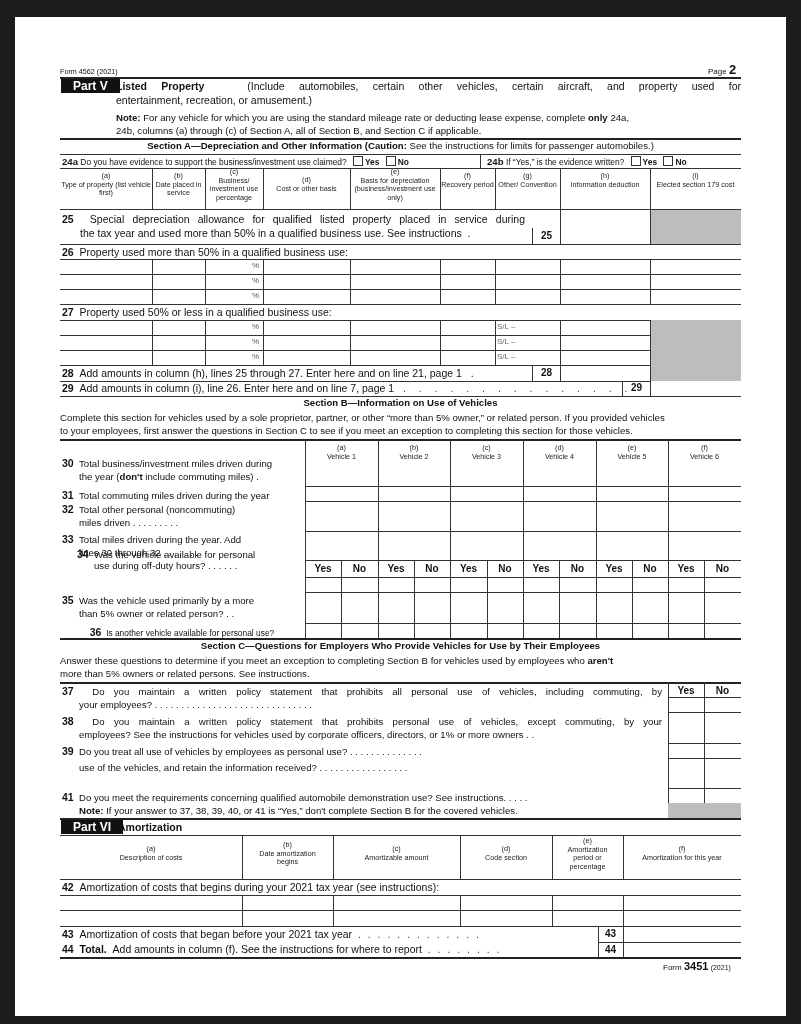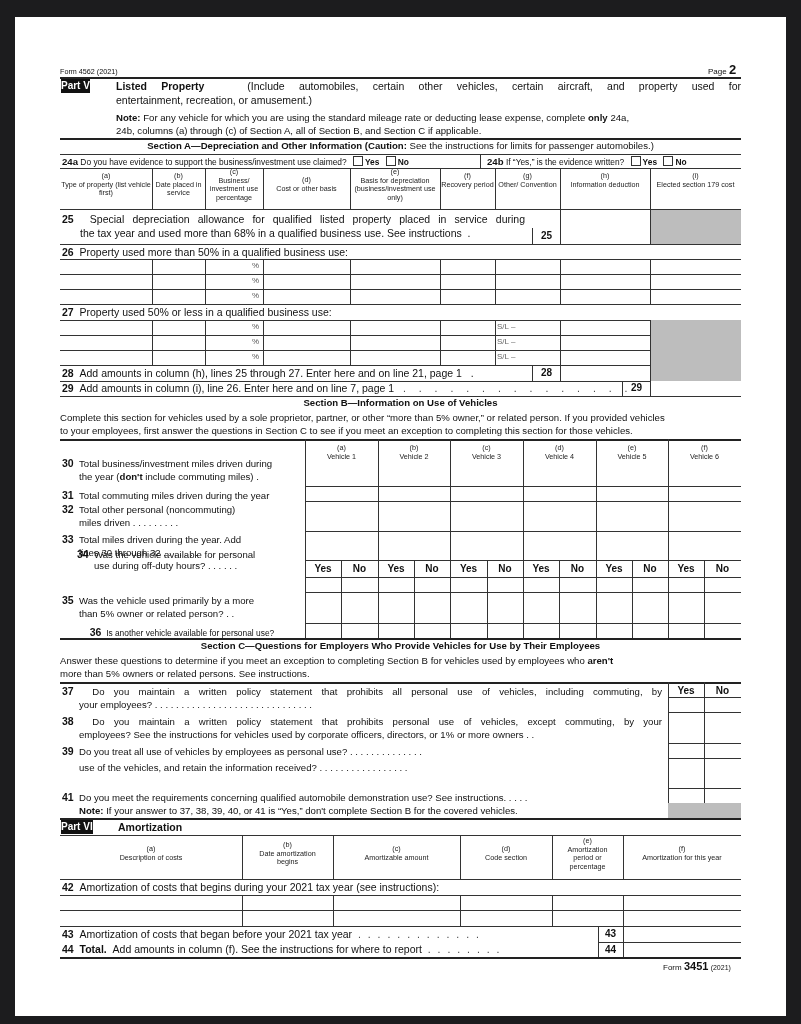--- a/index.html
+++ b/index.html
@@ -9,22 +9,22 @@
   .abs { position:absolute; }
   .fs7 { font-size:7.2px; }
   .fs8 { font-size:8.4px; }
   .fs9 { font-size:9.6px; }
   .fs10 { font-size:10.5px; }
   .b { font-weight:bold; }
   .hl { position:absolute; height:0; border-top:1px solid #333; }
   .hl2 { position:absolute; height:0; border-top:2px solid #222; }
   .vl { position:absolute; width:0; border-left:1px solid #333; }
   .shade { position:absolute; background:#bdbdbd; }
-  .partbadge { position:absolute; background:#111; color:#fff; font-weight:bold; font-size:10px;
-               padding:0 0; line-height:14px; }
+  .partbadge { position:absolute; background:#111; color:#fff; font-weight:bold; font-size:12px;
+               padding:0 12px; line-height:14px; }
   .cb { display:inline-block; width:8px; height:8px; border:1px solid #333; vertical-align:-1px; margin:0 2px 0 4px; background:#fff; }
   .colhdr { position:absolute; text-align:center; font-size:7.2px; line-height:8.6px; color:#222; }
   .center { text-align:center; }
   .dots { letter-spacing:5px; color:#444; }
   .yn { position:absolute; font-weight:bold; font-size:10px; text-align:center; }
   .pct { position:absolute; font-size:8px; color:#555; }
   .sl { position:absolute; font-size:8px; color:#666; }
   .boxnum { position:absolute; font-weight:bold; font-size:10px; text-align:center; }
   .just { text-align:justify; text-align-last:justify; }
 </style>
@@ -115,21 +115,21 @@
 <div class="vl" style="left:263px;top:168px;height:41px;"></div>
 <div class="vl" style="left:350px;top:168px;height:41px;"></div>
 <div class="vl" style="left:440px;top:168px;height:41px;"></div>
 <div class="vl" style="left:495px;top:168px;height:41px;"></div>
 <div class="vl" style="left:560px;top:168px;height:41px;"></div>
 <div class="vl" style="left:650px;top:168px;height:41px;"></div>
 <div class="hl" style="left:60px;top:209px;width:681px;"></div>
 
 <div class="abs fs10" style="left:62px;top:212px;width:463px;line-height:14px;">
   <div class="just"><span class="b">25</span>&nbsp;&nbsp;<span>Special depreciation allowance for qualified listed property placed in service during</span></div>
-  <div style="padding-left:18px;"><span>the tax  year and used more than 68% in a qualified business use. See instructions</span>&nbsp;&nbsp;<span>.</span></div>
+  <div style="padding-left:18px;"><span>the tax  year and used more than 50% in a qualified business use. See instructions</span>&nbsp;&nbsp;<span>.</span></div>
 </div>
 <div class="vl" style="left:532px;top:228px;height:16px;"></div>
 <div class="boxnum" style="left:533px;top:230px;width:27px;">25</div>
 <div class="vl" style="left:560px;top:209px;height:35px;"></div>
 <div class="abs" style="left:561px;top:210px;width:88px;height:33px;"></div>
 <div class="vl" style="left:650px;top:209px;height:35px;"></div>
 <div class="shade" style="left:651px;top:210px;width:90px;height:34px;"></div>
 <div class="hl" style="left:60px;top:244px;width:681px;"></div>
 
 <div class="abs fs10" style="left:62px;top:246px;">

